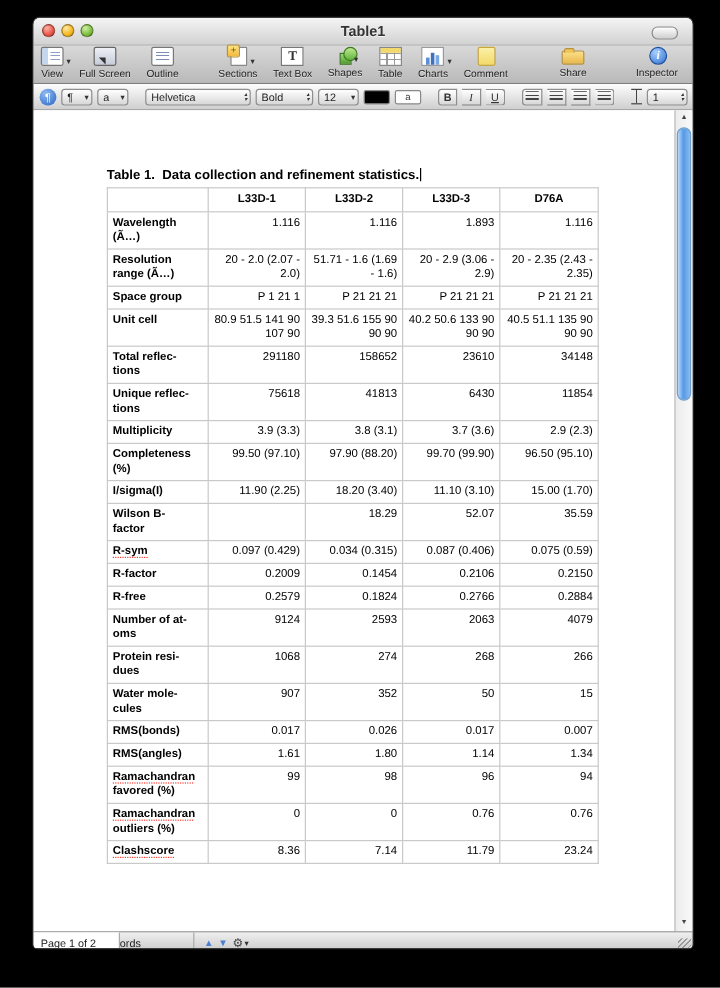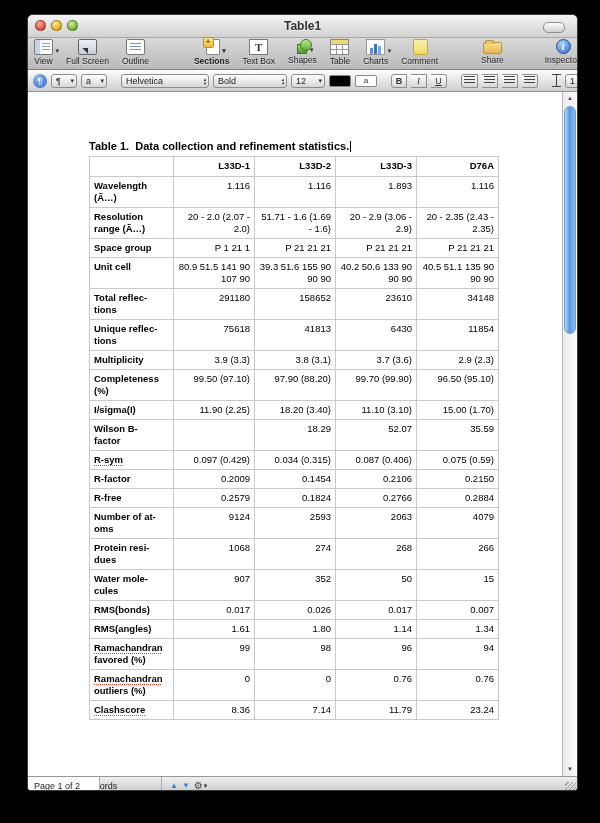--- a/index.html
+++ b/index.html
@@ -12,21 +12,21 @@
   .light{width:11px;height:11px;border-radius:50%;border:1px solid rgba(0,0,0,.35);box-sizing:border-box;}
   .light.red{background:radial-gradient(circle at 35% 28%,#ffb3a6,#e8594c 60%,#b03a2e);}
   .light.yellow{background:radial-gradient(circle at 35% 28%,#ffe9a8,#f5b921 60%,#c78d12);}
   .light.green{background:radial-gradient(circle at 35% 28%,#d2f0a8,#7fbf3f 60%,#578f22);}
   .wtitle{flex:1;text-align:center;font-size:12px;font-weight:bold;color:#333;text-shadow:0 1px 0 rgba(255,255,255,.7);}
   .pill{position:absolute;right:12px;top:7px;width:20px;height:9px;border-radius:5px;border:1px solid #8d8d8d;background:linear-gradient(#fdfdfd,#cfcfcf);}
   
   .toolbar{height:32px;background:linear-gradient(#d9d9d9,#b9b9b9);border-bottom:1px solid #7e7e7e;padding:1px 0 0 6px;box-sizing:border-box;}
   .tb-items{display:flex;align-items:flex-start;gap:13px;}
   .tb-item{display:flex;flex-direction:column;align-items:center;cursor:default;}
-  .tb-item:nth-child(4){margin-left:32px;font-weight:bold;}
+  .tb-item:nth-child(4){margin-left:20px;}
   .tb-item:nth-child(10){margin-left:30px;}
   .tb-item:nth-child(11){margin-left:28px;}
   .tb-label{font-size:8.5px;color:#222;margin-top:1px;text-shadow:0 1px 0 rgba(255,255,255,.5);white-space:nowrap;}
   .ic{width:19px;height:16px;position:relative;display:inline-block;box-sizing:border-box;}
   .tb-dd{position:absolute;right:-7px;bottom:-1px;font-size:7px;color:#333;}
   .view-icon{background:#fff;border:1px solid #777;border-radius:2px;box-shadow:inset 5px 0 0 #c3d6ee;}
   .view-icon::after{content:"";position:absolute;left:7px;right:2px;top:3px;bottom:3px;background:repeating-linear-gradient(to bottom,#8aa0c8 0 1px,transparent 1px 3px);}
   .fullscreen-icon{background:linear-gradient(#eef0f6,#c6ccd8);border:1px solid #666;border-radius:2px;}
   .fullscreen-icon::after{content:"";position:absolute;left:5px;top:4px;border:4px solid transparent;border-bottom-color:#333;transform:rotate(45deg);}
   .outline-icon{background:#fff;border:1px solid #777;border-radius:2px;}
@@ -53,21 +53,21 @@
   .media-icon{background:linear-gradient(#9cc4ef 0 55%,#8fbf6a 55% 100%);border:1px solid #666;box-shadow:3px -2px 0 #cfcfcf;}
   .colors-icon{width:15px;height:15px;border-radius:50%;border:1px solid #777;margin-left:2px;
     background:conic-gradient(#f00,#ff0,#0c0,#0cc,#00f,#f0f,#f00);}
   
   .formatbar{height:22px;background:linear-gradient(#fdfdfd,#cfcfcf);border-bottom:1px solid #969696;display:flex;align-items:center;padding:0 5px;gap:4px;box-sizing:border-box;}
   .vsep{width:1px;height:16px;background:#a5a5a5;margin:0 3px;}
   .fmt-circle{width:14px;height:14px;border-radius:50%;background:radial-gradient(circle at 35% 28%,#8fb9f2,#2a66c4);color:#fff;font-size:9px;line-height:14px;text-align:center;flex:none;}
   .fmt-dd{height:14px;border:1px solid #8e8e8e;border-radius:3px;background:linear-gradient(#fff,#d7d7d7);display:flex;align-items:center;font-size:9px;color:#222;padding:0 2px 0 4px;gap:3px;box-sizing:border-box;flex:none;}
   .fmt-dd .txt{white-space:nowrap;overflow:hidden;}
   .fmt-dd.wide{width:88px;justify-content:space-between;}
-  .fmt-dd.med{width:74px;justify-content:space-between;}
+  .fmt-dd.med{width:48px;justify-content:space-between;}
   .fmt-dd.num{width:34px;justify-content:space-between;}
   .fmt-dd.sm{width:26px;justify-content:space-between;}
   .stp{display:flex;flex-direction:column;font-size:5px;line-height:4px;color:#333;font-style:normal;}
   .ddc{font-size:7px;color:#333;}
   .well{width:22px;height:12px;border:1px solid #888;border-radius:2px;box-sizing:border-box;flex:none;}
   .well.black{background:#000;}
   .well.abg{background:#fff;font-size:8px;text-align:center;line-height:10px;color:#333;}
   .fbtn{height:14px;min-width:16px;border:1px solid #8e8e8e;border-radius:3px;background:linear-gradient(#fff,#d7d7d7);font-size:9px;color:#333;display:flex;align-items:center;justify-content:center;padding:0 2px;box-sizing:border-box;flex:none;}
   .fbtn.b{font-weight:bold;border-radius:3px 0 0 3px;}
   .fbtn.i{font-style:italic;font-family:"Liberation Serif",serif;border-left:none;border-radius:0;}
@@ -75,21 +75,21 @@
   .fbtn.grp1{border-radius:3px 0 0 3px;} .fbtn.grpm{border-left:none;border-radius:0;} .fbtn.grpe{border-left:none;border-radius:0 3px 3px 0;}
   .lines{width:11px;height:9px;background:repeating-linear-gradient(to bottom,#444 0 1px,transparent 1px 3px);}
   .lsicon{width:9px;height:11px;border-top:1px solid #444;border-bottom:1px solid #444;background:linear-gradient(to right,transparent 4px,#444 4px 5px,transparent 5px);flex:none;}
   
   .docarea{position:relative;height:684px;background:#fff;}
   .page{position:absolute;left:0;top:0;right:15px;bottom:0;background:#fff;overflow:hidden;}
   .doc-title{position:absolute;left:61px;top:48px;font-size:11px;font-weight:bold;color:#000;white-space:pre-wrap;}
   .caret{display:inline-block;width:1px;height:11px;background:#000;vertical-align:-2px;margin-left:1px;}
   table.stats{position:absolute;left:61px;top:64px;width:409px;border-collapse:collapse;table-layout:fixed;}
   table.stats th,table.stats td{border:1px solid #c9c9c9;font-size:9.5px;line-height:12px;padding:3px 4px;vertical-align:top;color:#000;}
-  table.stats th{font-weight:bold;text-align:right;height:13px;}
+  table.stats th{font-weight:bold;text-align:center;height:13px;}
   td.lbl{font-weight:bold;}
   td.val{text-align:right;}
   .sq{text-decoration:underline dotted #ff3b30;text-decoration-thickness:1px;text-underline-offset:2px;}
   
   .scrollbar{position:absolute;right:0;top:0;bottom:0;width:15px;background:linear-gradient(to right,#ececec,#f9f9f9);border-left:1px solid #b5b5b5;box-sizing:border-box;}
   .sb-btn{position:absolute;left:0;right:0;height:13px;text-align:center;font-size:6px;line-height:13px;color:#444;}
   .sb-btn.up{top:0;} .sb-btn.down{bottom:0;}
   .sb-thumb{position:absolute;left:1px;right:1px;top:14px;height:228px;border-radius:7px;border:1px solid #6f9ed0;
     background:linear-gradient(to right,#bcd9f8,#559ae6 45%,#8abbf0);box-sizing:border-box;}
   

